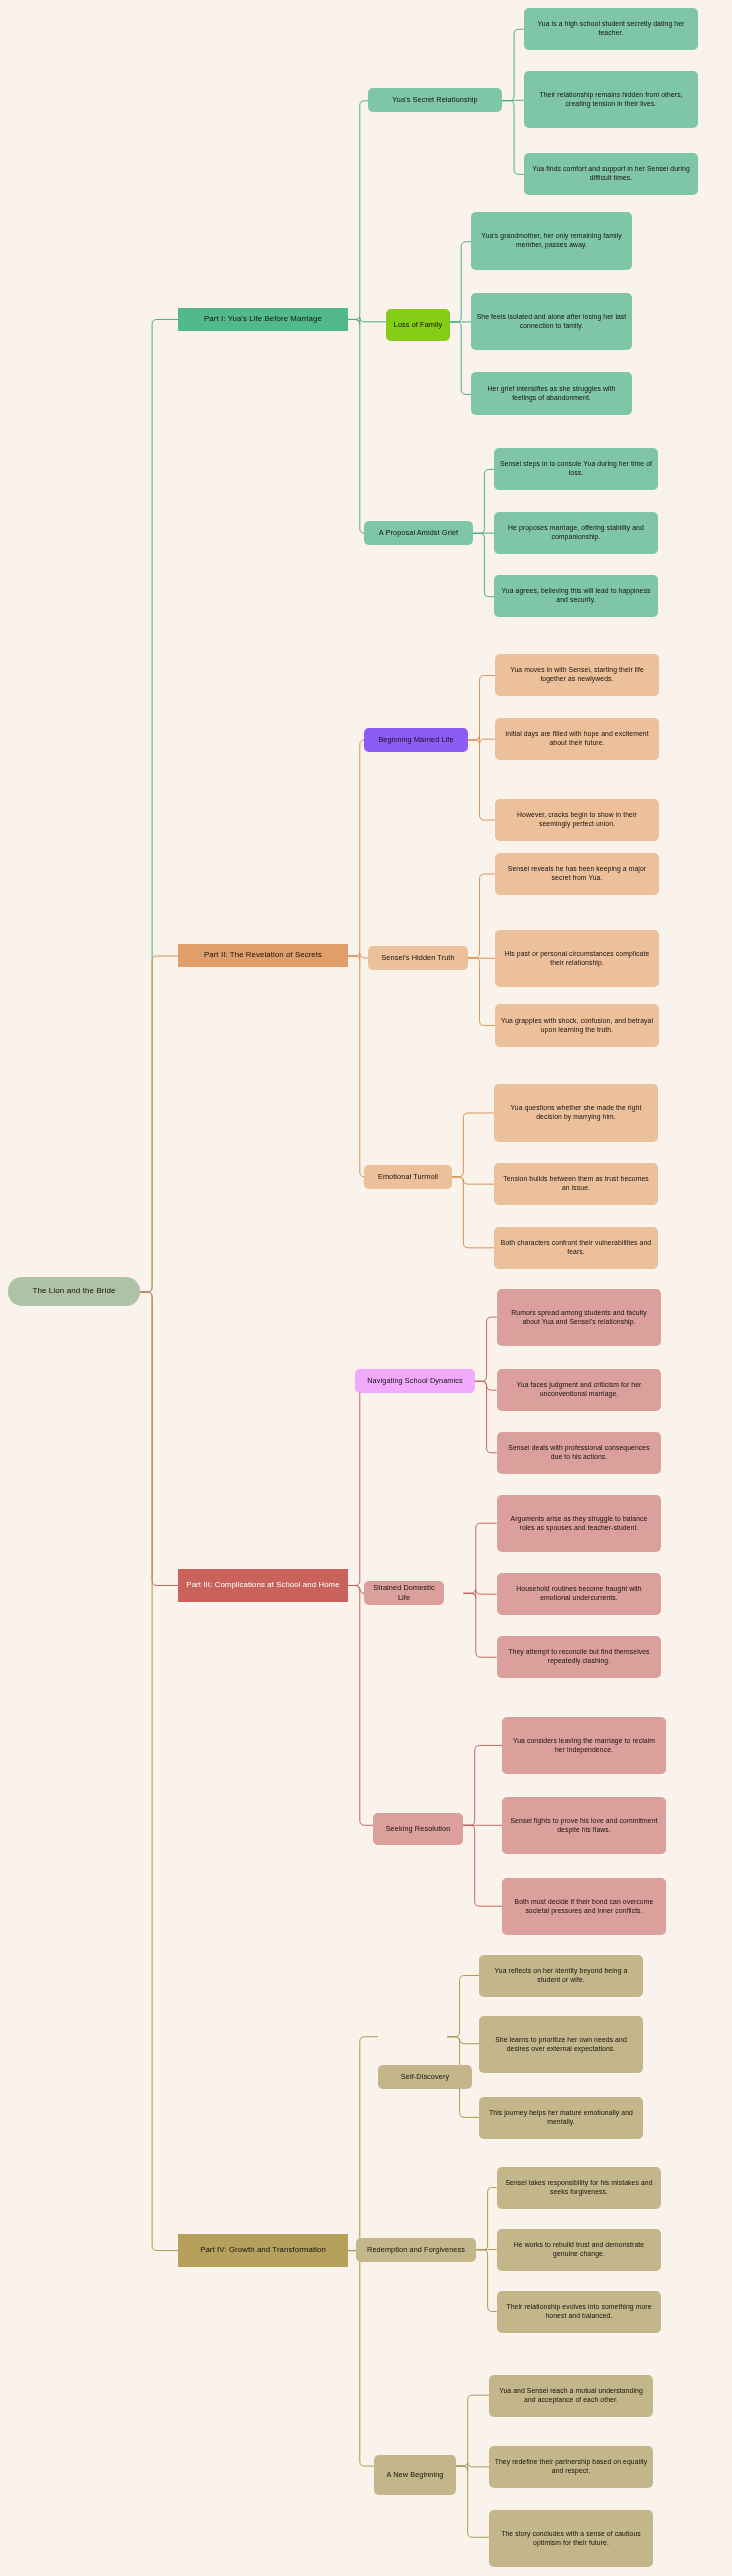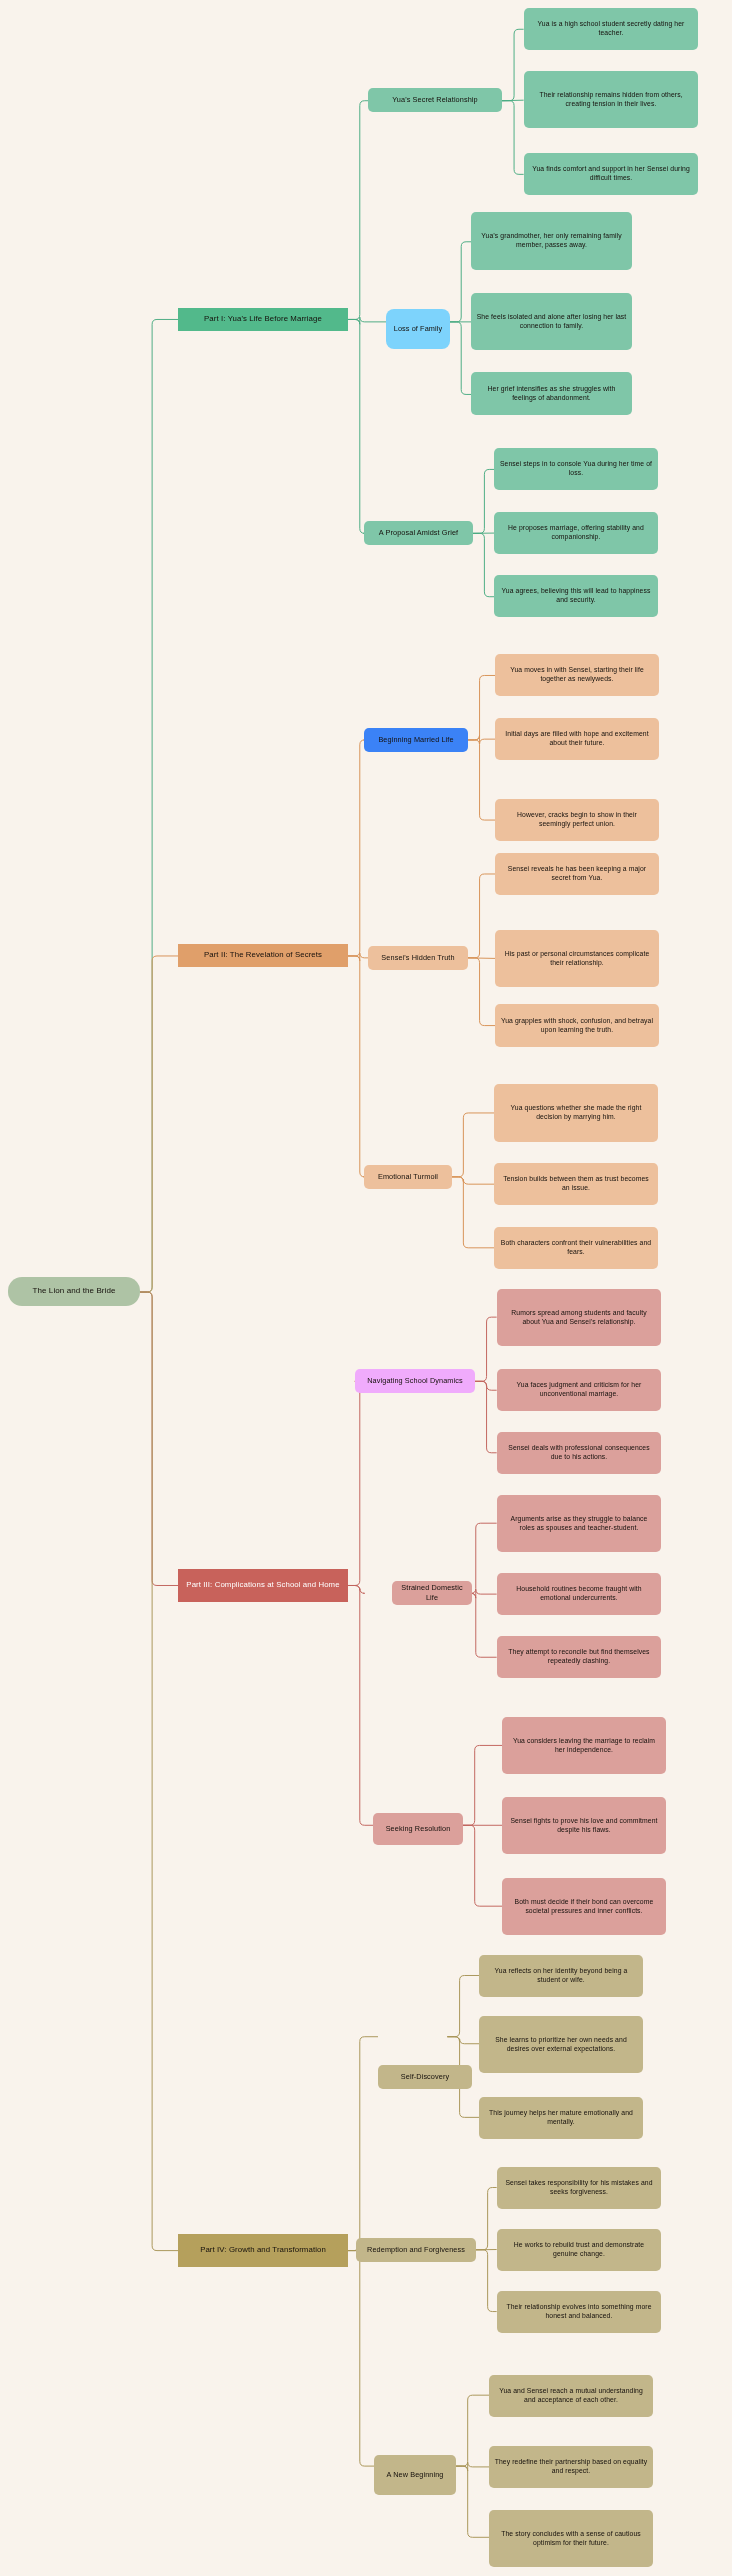--- a/index.html
+++ b/index.html
@@ -122,21 +122,21 @@
       </div>
       <div class="node leaf" style="left: 524px; top: 7.6px; width: 174px; height: 42px; background: rgb(127, 198, 168); color: rgb(21, 16, 12);">
         <span>Yua is a high school student secretly dating her teacher.</span>
       </div>
       <div class="node leaf" style="left: 524px; top: 71px; width: 174px; height: 57px; background: rgb(127, 198, 168); color: rgb(21, 16, 12);">
         <span>Their relationship remains hidden from others, creating tension in their lives.</span>
       </div>
       <div class="node leaf" style="left: 524px; top: 153px; width: 174px; height: 42px; background: rgb(127, 198, 168); color: rgb(21, 16, 12);">
         <span>Yua finds comfort and support in her Sensei during difficult times.</span>
       </div>
-      <div class="node lvl2" style="left: 386px; top: 309px; width: 64px; height: 40px; background: #7dd3fc; color: rgb(21, 16, 12); border-radius: 8px;">
+      <div class="node lvl2" style="left: 386px; top: 309px; width: 64px; height: 32px; background: #84cc16; color: rgb(21, 16, 12);">
         <span>Loss of Family</span>
       </div>
       <div class="node leaf" style="left: 471px; top: 212px; width: 161px; height: 58px; background: rgb(127, 198, 168); color: rgb(21, 16, 12);">
         <span>Yua’s grandmother, her only remaining family member, passes away.</span>
       </div>
       <div class="node leaf" style="left: 471px; top: 293px; width: 161px; height: 57px; background: rgb(127, 198, 168); color: rgb(21, 16, 12);">
         <span>She feels isolated and alone after losing her last connection to family.</span>
       </div>
       <div class="node leaf" style="left: 471px; top: 372px; width: 161px; height: 43px; background: rgb(127, 198, 168); color: rgb(21, 16, 12);">
         <span>Her grief intensifies as she struggles with feelings of abandonment.</span>
@@ -149,21 +149,21 @@
       </div>
       <div class="node leaf" style="left: 494px; top: 512px; width: 164px; height: 42px; background: rgb(127, 198, 168); color: rgb(21, 16, 12);">
         <span>He proposes marriage, offering stability and companionship.</span>
       </div>
       <div class="node leaf" style="left: 494px; top: 575px; width: 164px; height: 42px; background: rgb(127, 198, 168); color: rgb(21, 16, 12);">
         <span>Yua agrees, believing this will lead to happiness and security.</span>
       </div>
       <div class="node lvl1" style="left: 178px; top: 944px; width: 170px; height: 23px; background: rgb(224, 159, 106); color: rgb(21, 16, 12);">
         <span>Part II: The Revelation of Secrets</span>
       </div>
-      <div class="node lvl2" style="left: 364px; top: 728px; width: 104px; height: 24px; background: #3b82f6; color: rgb(21, 16, 12);">
+      <div class="node lvl2" style="left: 364px; top: 728px; width: 104px; height: 24px; background: #8b5cf6; color: rgb(21, 16, 12);">
         <span>Beginning Married Life</span>
       </div>
       <div class="node leaf" style="left: 495px; top: 654px; width: 164px; height: 42px; background: rgb(237, 192, 156); color: rgb(21, 16, 12);">
         <span>Yua moves in with Sensei, starting their life together as newlyweds.</span>
       </div>
       <div class="node leaf" style="left: 495px; top: 718px; width: 164px; height: 42px; background: rgb(237, 192, 156); color: rgb(21, 16, 12);">
         <span>Initial days are filled with hope and excitement about their future.</span>
       </div>
       <div class="node leaf" style="left: 495px; top: 799px; width: 164px; height: 42px; background: rgb(237, 192, 156); color: rgb(21, 16, 12);">
         <span>However, cracks begin to show in their seemingly perfect union.</span>
@@ -200,21 +200,21 @@
       </div>
       <div class="node leaf" style="left: 497px; top: 1289px; width: 164px; height: 57px; background: rgb(219, 160, 155); color: rgb(21, 16, 12);">
         <span>Rumors spread among students and faculty about Yua and Sensei's relationship.</span>
       </div>
       <div class="node leaf" style="left: 497px; top: 1369px; width: 164px; height: 42px; background: rgb(219, 160, 155); color: rgb(21, 16, 12);">
         <span>Yua faces judgment and criticism for her unconventional marriage.</span>
       </div>
       <div class="node leaf" style="left: 497px; top: 1432px; width: 164px; height: 42px; background: rgb(219, 160, 155); color: rgb(21, 16, 12);">
         <span>Sensei deals with professional consequences due to his actions.</span>
       </div>
-      <div class="node lvl2" style="left: 364px; top: 1581px; width: 80px; height: 24px; background: rgb(219, 160, 155); color: rgb(21, 16, 12); margin-left: 28px;">
+      <div class="node lvl2" style="left: 364px; top: 1581px; width: 80px; height: 24px; background: rgb(219, 160, 155); color: rgb(21, 16, 12);">
         <span>Strained Domestic Life</span>
       </div>
       <div class="node leaf" style="left: 497px; top: 1495px; width: 164px; height: 57px; background: rgb(219, 160, 155); color: rgb(21, 16, 12);">
         <span>Arguments arise as they struggle to balance roles as spouses and teacher-student.</span>
       </div>
       <div class="node leaf" style="left: 497px; top: 1573px; width: 164px; height: 42px; background: rgb(219, 160, 155); color: rgb(21, 16, 12);">
         <span>Household routines become fraught with emotional undercurrents.</span>
       </div>
       <div class="node leaf" style="left: 497px; top: 1636px; width: 164px; height: 42px; background: rgb(219, 160, 155); color: rgb(21, 16, 12);">
         <span>They attempt to reconcile but find themselves repeatedly clashing.</span>

